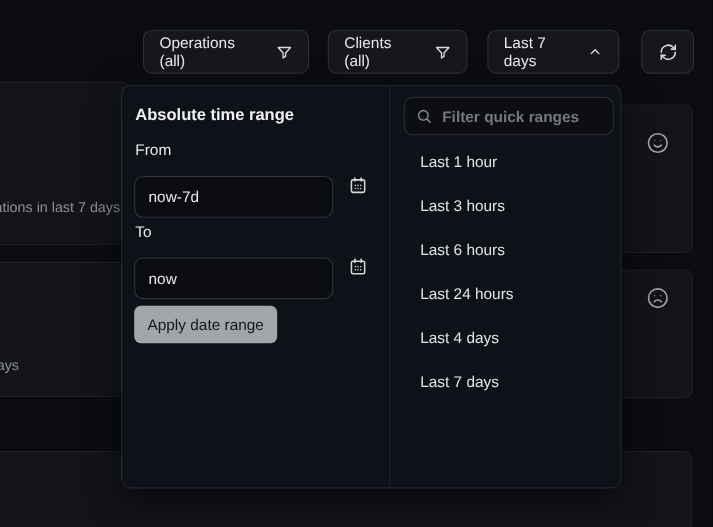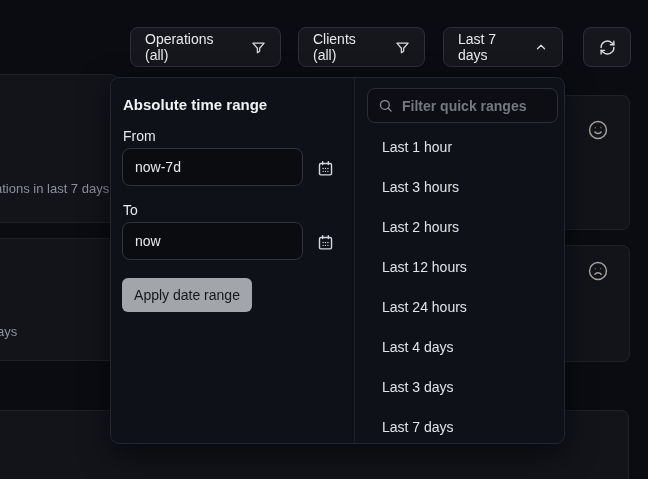--- a/index.html
+++ b/index.html
@@ -29,21 +29,21 @@
 
   
   #time-picker{position:absolute;left:110px;top:77px;width:455px;height:367px;z-index:10;
         background:var(--panel-bg);border:1px solid var(--panel-border);border-radius:9px;
         box-shadow:0 10px 30px rgba(0,0,0,0.55);}
   .tp-divider{position:absolute;left:243px;top:0;bottom:0;width:1px;background:#1d2028;}
   .tp-title{position:absolute;left:12px;top:18px;font-size:15px;font-weight:700;color:#f1f2f4;}
   .tp-label{position:absolute;left:12px;font-size:14px;color:var(--text-primary);text-align:right;}
   .tp-input{position:absolute;left:11px;width:181px;height:38px;background:var(--input-bg);
         border:1px solid var(--input-border);border-radius:8px;color:var(--text-primary);
-        font-size:14px;font-family:inherit;padding:0 12px;outline:none;}
+        font-size:14px;font-family:inherit;padding:0 12px;outline:none;margin-top:12px;}
   .cal-btn{position:absolute;left:206px;width:18px;height:18px;color:#d5d6d8;cursor:pointer;background:none;border:none;padding:0;}
   .cal-btn svg{display:block;width:17px;height:17px;}
   .apply-btn{position:absolute;left:11px;top:200px;width:130px;height:34px;background:var(--apply-bg);
         color:var(--apply-text);border:none;border-radius:6px;font-size:14px;font-family:inherit;cursor:pointer;}
 
   .search-wrap{position:absolute;left:256px;top:10px;width:191px;height:35px;}
   .search-wrap input{width:100%;height:100%;background:#0c0e14;border:1px solid #2b2e37;border-radius:8px;
         color:var(--text-primary);font-size:14px;font-family:inherit;padding:0 10px 0 34px;outline:none;font-weight:bold;}
   .search-wrap input::placeholder{color:#75787f;}
   .search-ico{position:absolute;left:11px;top:10px;width:15px;height:15px;color:#8d9097;pointer-events:none;}
@@ -173,22 +173,20 @@
             <circle cx="11" cy="11" r="7"></circle>
             <line x1="16.5" y1="16.5" x2="21" y2="21"></line>
           </svg>
       </span>
       <input type="text" placeholder="Filter quick ranges" style="">
     </div>
 
     <div class="quick-list">
         <div class="quick-item">Last 1 hour</div>
         <div class="quick-item">Last 3 hours</div>
-        <div class="quick-item">Last 2 hours</div>
-        <div class="quick-item">Last 12 hours</div>
+        <div class="quick-item">Last 6 hours</div>
         <div class="quick-item">Last 24 hours</div>
         <div class="quick-item">Last 4 days</div>
-        <div class="quick-item">Last 3 days</div>
         <div class="quick-item">Last 7 days</div>
       </div>
   </div>
 
 </div>
 
 </body></html>

